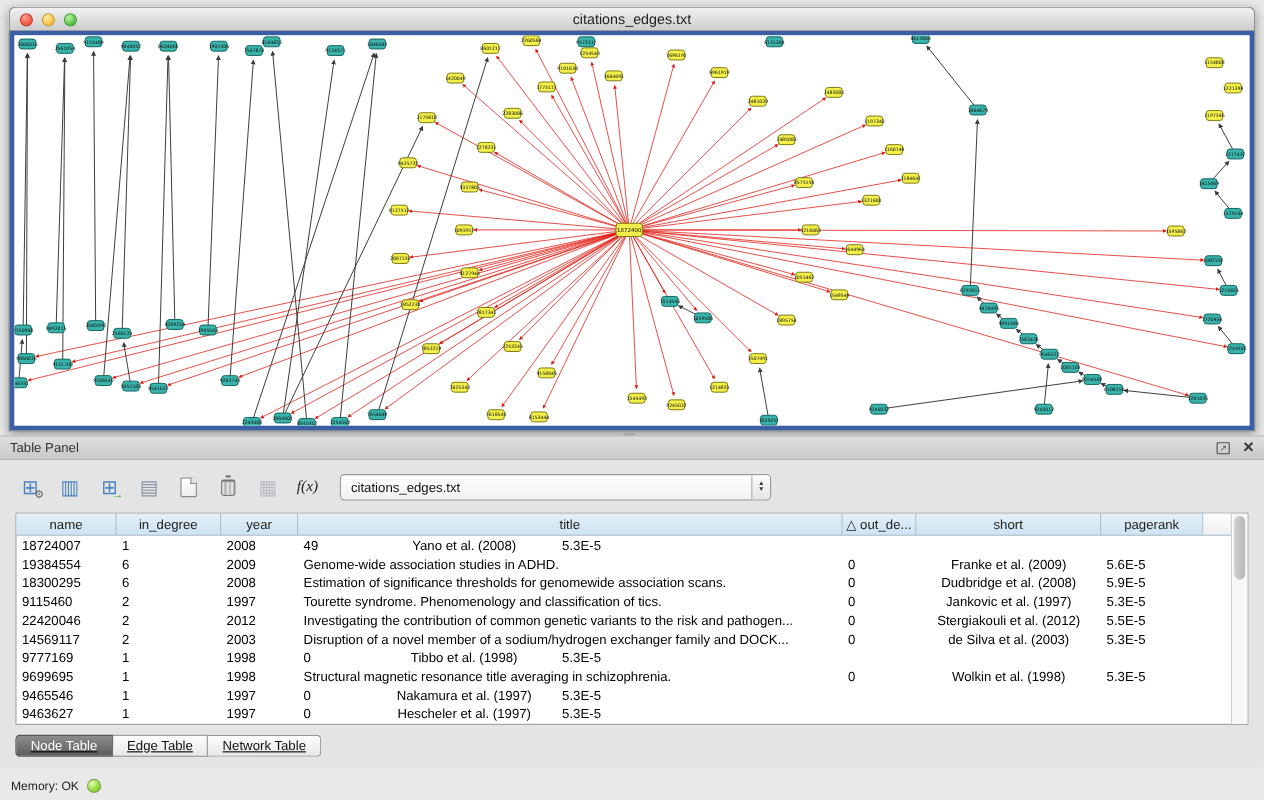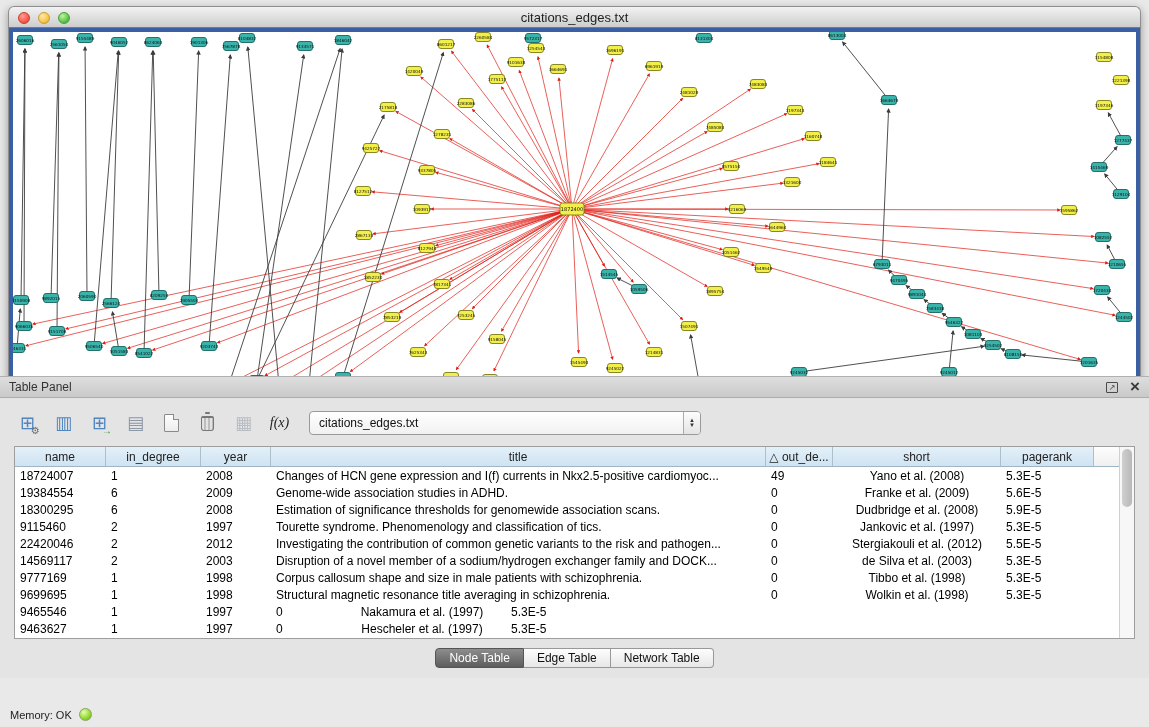--- a/index.html
+++ b/index.html
@@ -25,21 +25,21 @@
   .net-frame { height:364px; background:#3a5fa5; padding:4px;
     border-left:1px solid #8e8e8e; border-right:1px solid #8e8e8e; border-bottom:1px solid #8e8e8e; }
   .net-canvas { width:100%; height:100%; background:#ffffff; overflow:hidden; }
   .net-canvas svg { display:block; }
 
   
   .divider-handle { position:absolute; left:567px; top:394px; width:10px; height:5px;
     border-radius:2px; background:#b9b9b9; border:1px solid #989898; }
 
   
-  .table-panel { position:absolute; left:0; top:376px; width:1149px; height:302px;
+  .table-panel { position:absolute; left:0; top:396px; width:1149px; height:302px;
     background:#e4e4e4; border-top:1px solid #b0b0b0; }
   .panel-header { height:21px; background:linear-gradient(#dedede,#c9c9c9);
     border-bottom:1px solid #adadad; display:flex; align-items:center; padding:0 9px; }
   .panel-title { font-size:12px; color:#333; flex:1; }
   .float-icon { width:12px; height:11px; border:1.5px solid #4a4a4a; border-radius:1px;
     display:flex; align-items:center; justify-content:center; font-size:8px; color:#4a4a4a; margin-right:12px; }
   .panel-close { font-size:17px; font-weight:bold; color:#3a3a3a; line-height:14px; }
 
   .panel-body { padding:8px 14px 0; }
   .toolbar { display:flex; align-items:center; margin:4px 0 10px; }
@@ -76,21 +76,21 @@
   .c0{width:91px;} .c1{width:95px;} .c2{width:70px;} .c3{width:495px;}
   .c4{width:67px;} .c5{width:168px;} .c6{width:93px;}
   .td.c5{justify-content:center;}
   .fill{flex:1; border-right:none;}
   .th.fill{background:linear-gradient(#fdfdfd,#f0f0f0);}
   .vscroll { position:absolute; right:0; top:0; bottom:0; width:15px;
     background:#f7f7f7; border-left:1px solid #d0d0d0; }
   .vthumb { position:absolute; left:2px; right:2px; top:2px; height:58px; border-radius:6px;
     background:linear-gradient(90deg,#cfcfcf,#b8b8b8); }
 
-  .tabs { display:flex; justify-content:center; margin-top:9px; }
+  .tabs { display:flex; margin-top:9px;text-decoration:underline; }
   .tab { height:20px; padding:0 13px; font-size:12px; display:flex; align-items:center;
     border:1px solid #989898; background:linear-gradient(#fdfdfd,#e7e7e7); color:#111; }
   .tab + .tab { border-left:none; }
   .tab:first-child { border-radius:4px 0 0 4px; }
   .tab:last-child { border-radius:0 4px 4px 0; }
   .tab.selected { background:linear-gradient(#8d8d8d,#5d5d5d); color:#fff; border-color:#555; }
 
   
   .status-bar { position:absolute; left:0; bottom:0; width:1149px; height:25px;
     display:flex; align-items:center; justify-content:flex-start; padding:0 10px; }
@@ -691,21 +691,20 @@
           <div class="th c4">△ out_de...</div>
           <div class="th c5">short</div>
           <div class="th c6">pagerank</div>
           <div class="th fill"></div>
         </div>
       <div class="tbody">
           <div class="tr">
             <div class="td c0">18724007</div>
             <div class="td c1">1</div>
             <div class="td c2">2008</div>
-            <div class="td c3">Changes of HCN gene expression and I(f) currents in Nkx2.5-positive cardiomyoc...</div>
             <div class="td c4">49</div>
             <div class="td c5">Yano et al. (2008)</div>
             <div class="td c6">5.3E-5</div>
             <div class="td fill"></div>
           </div>
           <div class="tr">
             <div class="td c0">19384554</div>
             <div class="td c1">6</div>
             <div class="td c2">2009</div>
             <div class="td c3">Genome-wide association studies in ADHD.</div>
@@ -751,21 +750,20 @@
             <div class="td c3">Disruption of a novel member of a sodium/hydrogen exchanger family and DOCK...</div>
             <div class="td c4">0</div>
             <div class="td c5">de Silva et al. (2003)</div>
             <div class="td c6">5.3E-5</div>
             <div class="td fill"></div>
           </div>
           <div class="tr">
             <div class="td c0">9777169</div>
             <div class="td c1">1</div>
             <div class="td c2">1998</div>
-            <div class="td c3">Corpus callosum shape and size in male patients with schizophrenia.</div>
             <div class="td c4">0</div>
             <div class="td c5">Tibbo et al. (1998)</div>
             <div class="td c6">5.3E-5</div>
             <div class="td fill"></div>
           </div>
           <div class="tr">
             <div class="td c0">9699695</div>
             <div class="td c1">1</div>
             <div class="td c2">1998</div>
             <div class="td c3">Structural magnetic resonance title averaging in schizophrenia.</div>

